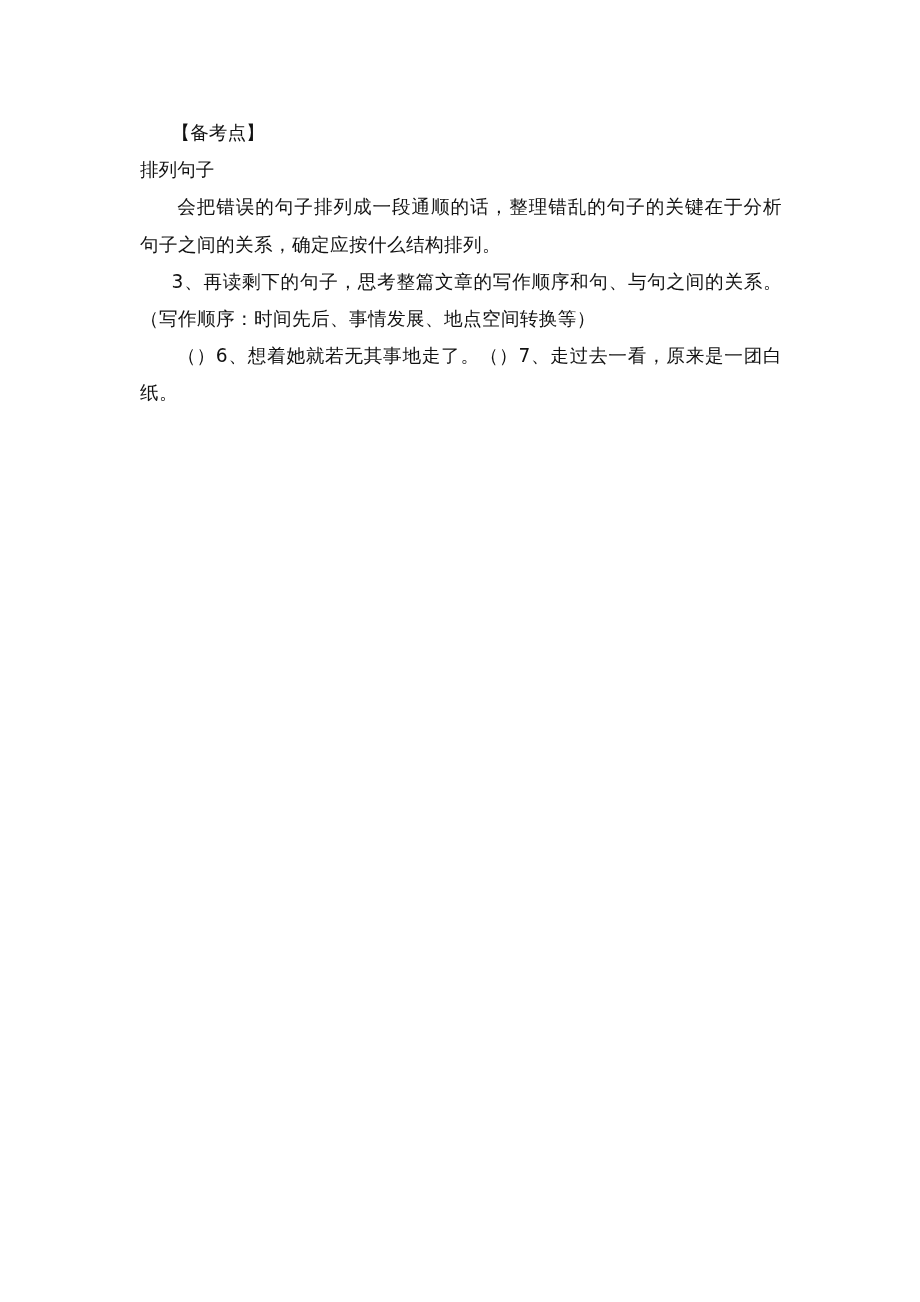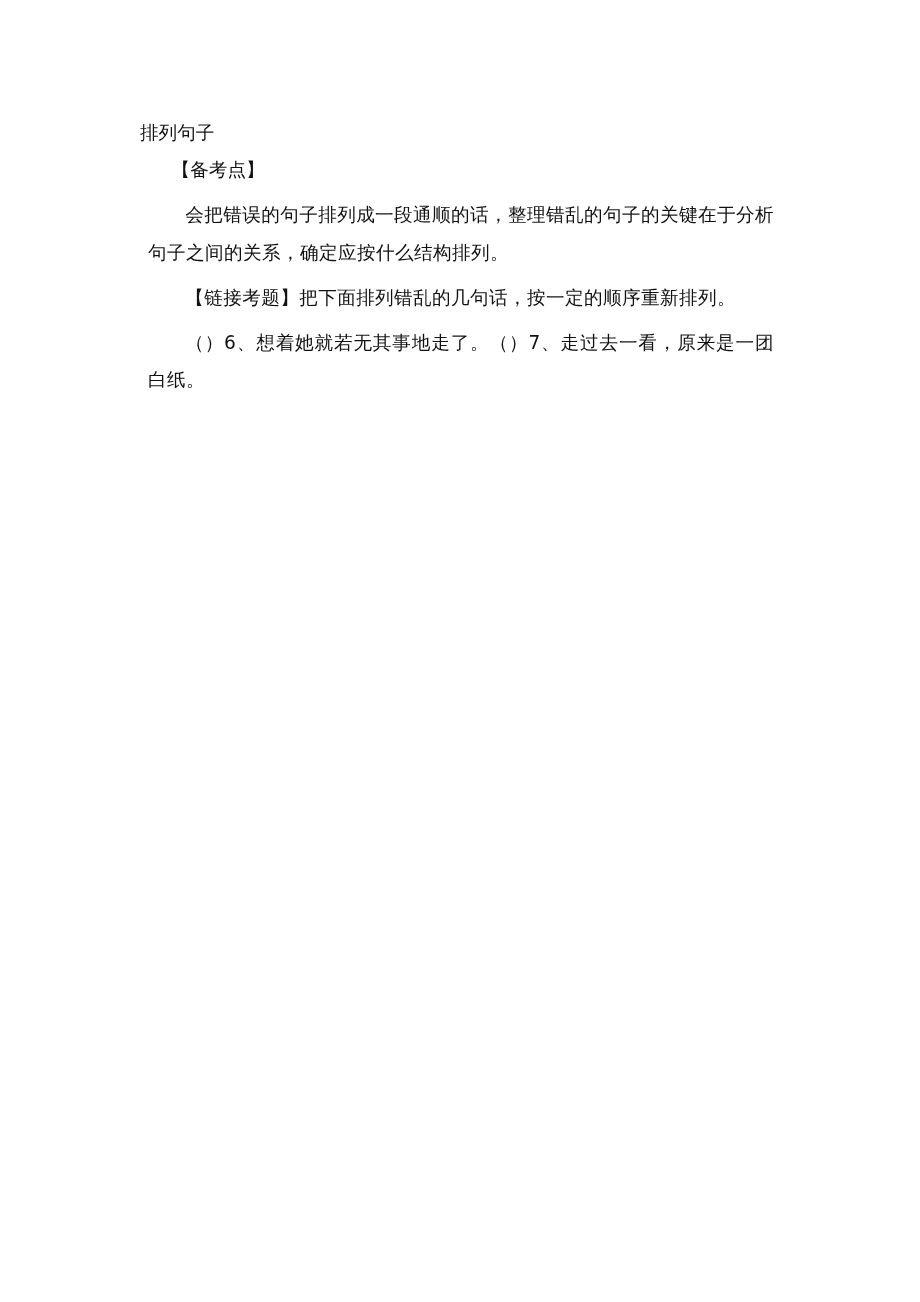--- a/index.html
+++ b/index.html
@@ -17,31 +17,31 @@
   }
   .page {
     position: absolute;
     left: 140px;
     top: 114px;
     width: 642px;
   }
   .para {
     font-size: 18.6px;
     line-height: 37.2px;
-    margin: 8px;
+    margin: 0;
     text-align: justify;
     letter-spacing: 0.4px;
     word-break: break-all;
   }
   .indent { text-indent: 2em; }
   .indent-small { text-indent: 1.7em; }
   .heading { font-size: 18.6px; line-height: 37.2px; margin: 0; }
 </style>
 </head>
 <body>
 
 <div class="page">
+  <p class="heading indent-small">【备考点】</p>
   <p class="heading">排列句子</p>
-  <p class="heading indent-small">【备考点】</p>
   <p class="para indent">会把错误的句子排列成一段通顺的话，整理错乱的句子的关键在于分析句子之间的关系，确定应按什么结构排列。</p>
-  <p class="para indent">【链接考题】把下面排列错乱的几句话，按一定的顺序重新排列。</p>
+  <p class="para indent-small">3、再读剩下的句子，思考整篇文章的写作顺序和句、与句之间的关系。（写作顺序：时间先后、事情发展、地点空间转换等）</p>
   <p class="para indent">（）6、想着她就若无其事地走了。（）7、走过去一看，原来是一团白纸。</p>
 </div>
 
 </body></html>

